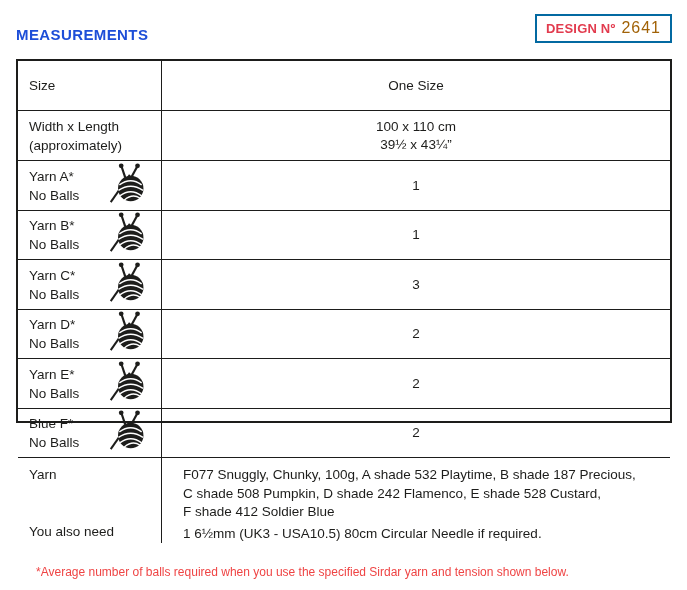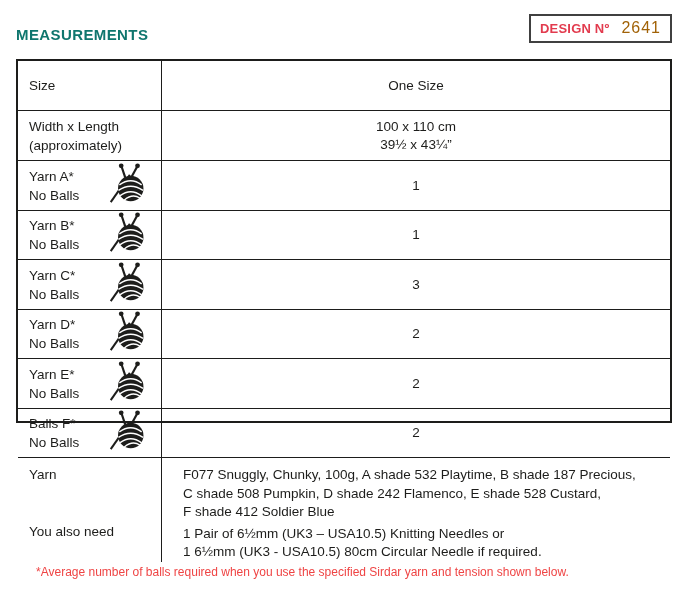--- a/index.html
+++ b/index.html
@@ -3,26 +3,26 @@
 <meta charset="utf-8">
 <style>
   html,body{margin:0;padding:0;}
   body{
     width:687px;height:590px;background:#ffffff;position:relative;
     font-family:"Liberation Sans","DejaVu Sans",sans-serif;
     color:#1d1d1b;-webkit-font-smoothing:antialiased;
   }
   .page-title{
     position:absolute;left:16px;top:26px;
-    font-size:15px;font-weight:bold;letter-spacing:.4px;color:#0f766e;
+    font-size:15px;font-weight:bold;letter-spacing:.4px;color:#1d4ed8;
   }
   .design-box{
     position:absolute;right:15px;top:14px;
-    border:2px solid #404040;padding:3px 9px 4px 9px;
-    display:flex;align-items:baseline;gap:12px;background:#fff;
+    border:2px solid #0369a1;padding:3px 9px 4px 9px;
+    display:flex;align-items:baseline;gap:6px;background:#fff;
   }
   .design-box .lbl{color:#e23b4e;font-weight:bold;font-size:13px;letter-spacing:.2px;}
   .design-box .num{color:#a16207;font-size:16px;letter-spacing:1px;}
   .mtable{
     position:absolute;left:16px;top:59px;width:656px;height:364px;
     border:2px solid #1d1d1b;box-sizing:border-box;background:#fff;
     display:grid;
     grid-template-rows:49px 50px 50px 49px 50px 49px 50px 49px 1fr;
   }
   .trow{
@@ -213,21 +213,21 @@
       </span>
     </div>
     <div class="cell right">
       <span>2</span>
     </div>
   </div>
 
   <div class="trow">
     <div class="cell left">
       <div class="label-lines">
-        <span>Balls F*</span>
+        <span>Blue F*</span>
         <span>No Balls</span>
       </div>
       <span class="yarn-icon">
         <svg viewBox="0 0 44 46" width="40" height="42">
           <line x1="3" y1="43" x2="24" y2="13" stroke="#1d1d1b" stroke-width="2.2"></line>
           <line x1="19" y1="16" x2="15" y2="4" stroke="#1d1d1b" stroke-width="2.4"></line>
           <circle cx="14.5" cy="3" r="2.6" fill="#1d1d1b"></circle>
           <line x1="26" y1="15" x2="32" y2="4" stroke="#1d1d1b" stroke-width="2.4"></line>
           <circle cx="32.5" cy="3" r="2.6" fill="#1d1d1b"></circle>
           <circle cx="25" cy="28" r="14" fill="#1d1d1b"></circle>
@@ -248,21 +248,20 @@
       <span class="lbl1">Yarn</span>
       <span class="lbl2">You also need</span>
     </div>
     <div class="bottom-right">
       <div class="block1">
         <div>F077 Snuggly, Chunky, 100g, A shade 532 Playtime, B shade 187 Precious,</div>
         <div>C shade 508 Pumpkin, D shade 242 Flamenco, E shade 528 Custard,</div>
         <div>F shade 412 Soldier Blue</div>
       </div>
       <div class="block2">
-        <div>1 Pair of 6½mm (UK3 – USA10.5) Knitting Needles or</div>
         <div>1 6½mm (UK3 - USA10.5) 80cm Circular Needle if required.</div>
       </div>
     </div>
   </div>
 
 </div>
 
 <div class="footnote">*Average number of balls required when you use the specified Sirdar yarn and tension shown below.</div>
 
 </body></html>

